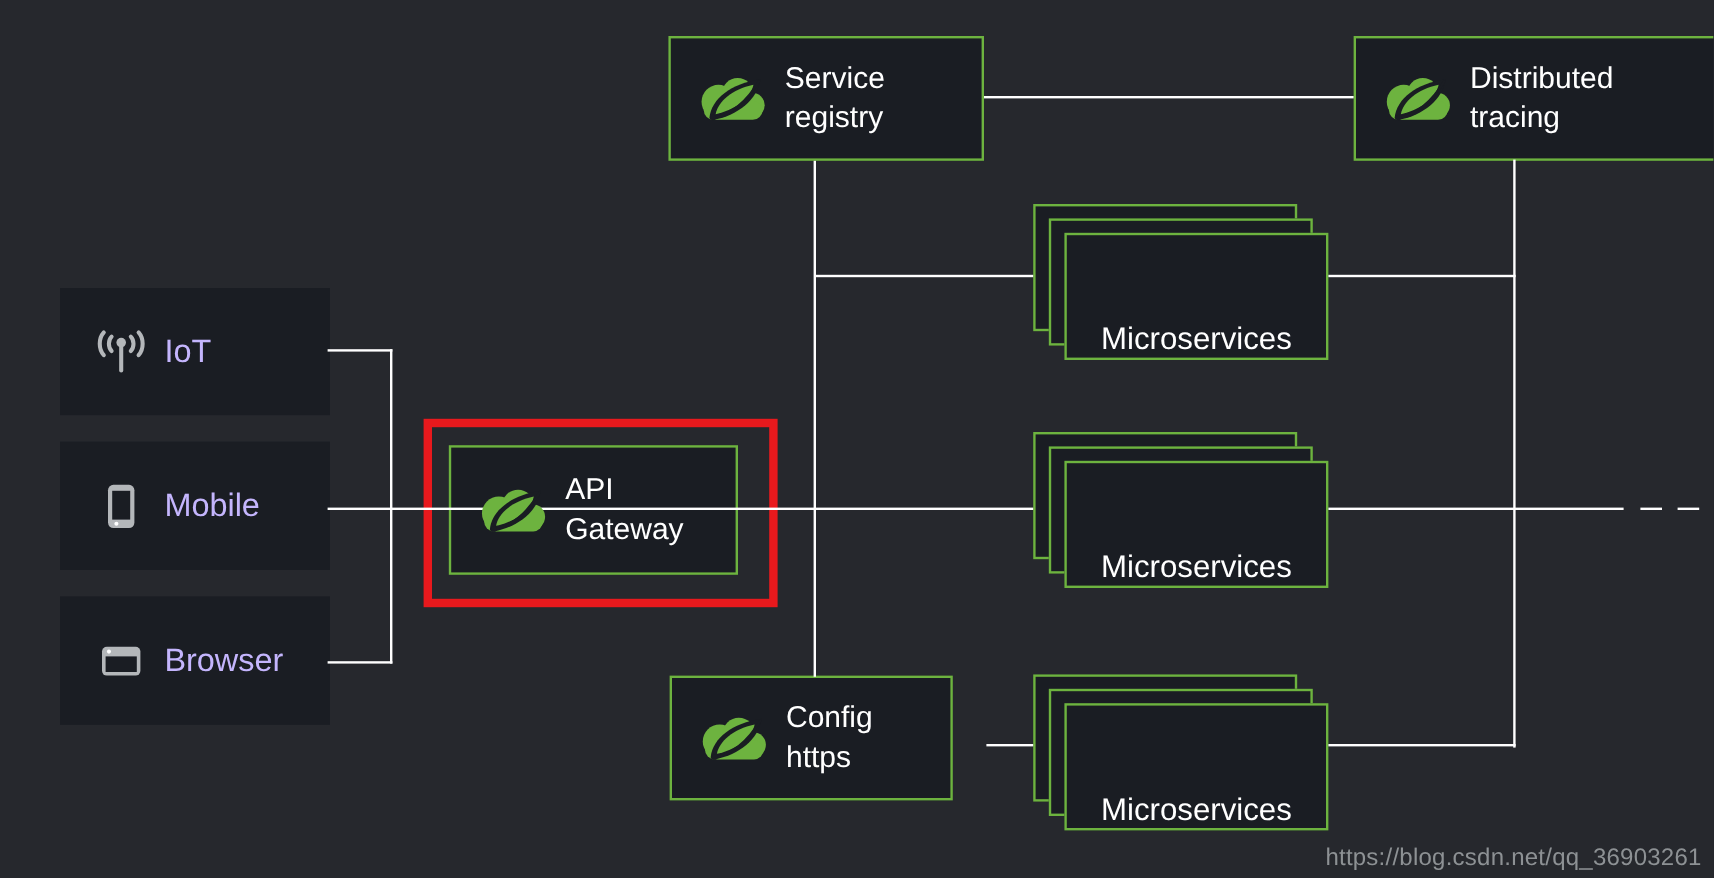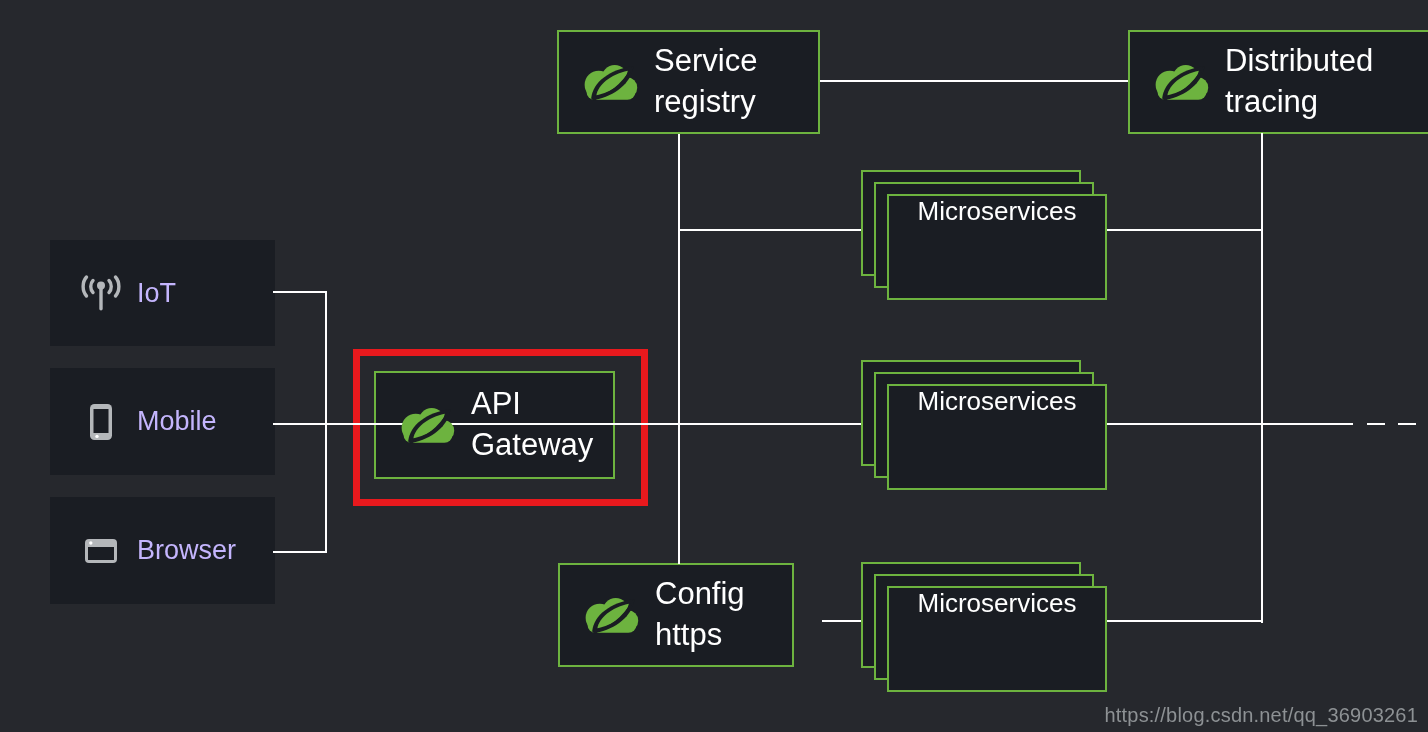--- a/index.html
+++ b/index.html
@@ -4,27 +4,27 @@
 <style>
   html,body{margin:0;padding:0;background:#26282d;}
   #canvas{
     position:relative;width:1428px;height:732px;overflow:hidden;
     background:#26282d;
     font-family:"Liberation Sans","DejaVu Sans",sans-serif;
   }
   .box{position:absolute;background:#1a1d23;box-sizing:border-box;display:flex;align-items:center;}
   .gbox{border:2px solid #6db33f;}
   .spring-icon{position:relative;z-index:3;margin-left:20px;flex:0 0 auto;display:flex;}
-  .node-label{position:relative;z-index:3;margin-left:13px;color:#ffffff;font-size:31px;line-height:1.32;font-weight:400;}
+  .node-label{position:relative;z-index:3;margin-left:13px;color:#ffffff;font-size:25px;line-height:1.32;font-weight:400;}
   .node-label span{display:block;}
   .client-icon{position:relative;z-index:3;margin-left:28px;width:46px;display:flex;justify-content:center;flex:0 0 auto;}
   .client-label{position:relative;z-index:3;margin-left:13px;color:#c4b5fd;font-size:27px;font-weight:400;}
   .stack{position:absolute;width:246px;height:130px;}
   .layer{position:absolute;width:220px;height:106px;background:#1a1d23;border:2px solid #6db33f;box-sizing:border-box;}
-  .layer.front{display:flex;align-items:flex-start;justify-content:center;}
+  .layer.front{display:flex;align-items:flex-end;justify-content:center;}
   .stack-label{position:relative;z-index:3;color:#ffffff;font-size:26px;font-weight:400;}
   .hline,.vline{position:absolute;background:#ffffff;z-index:2;}
   .hline{height:2px;}
   .vline{width:2px;}
   .red-highlight{position:absolute;border:7px solid #e8191d;background:transparent;box-sizing:border-box;z-index:1;}
   .watermark{position:absolute;right:10px;bottom:5px;color:#8d9194;font-size:20px;z-index:4;letter-spacing:0.2px;}
 </style>
 </head>
 <body>
 

